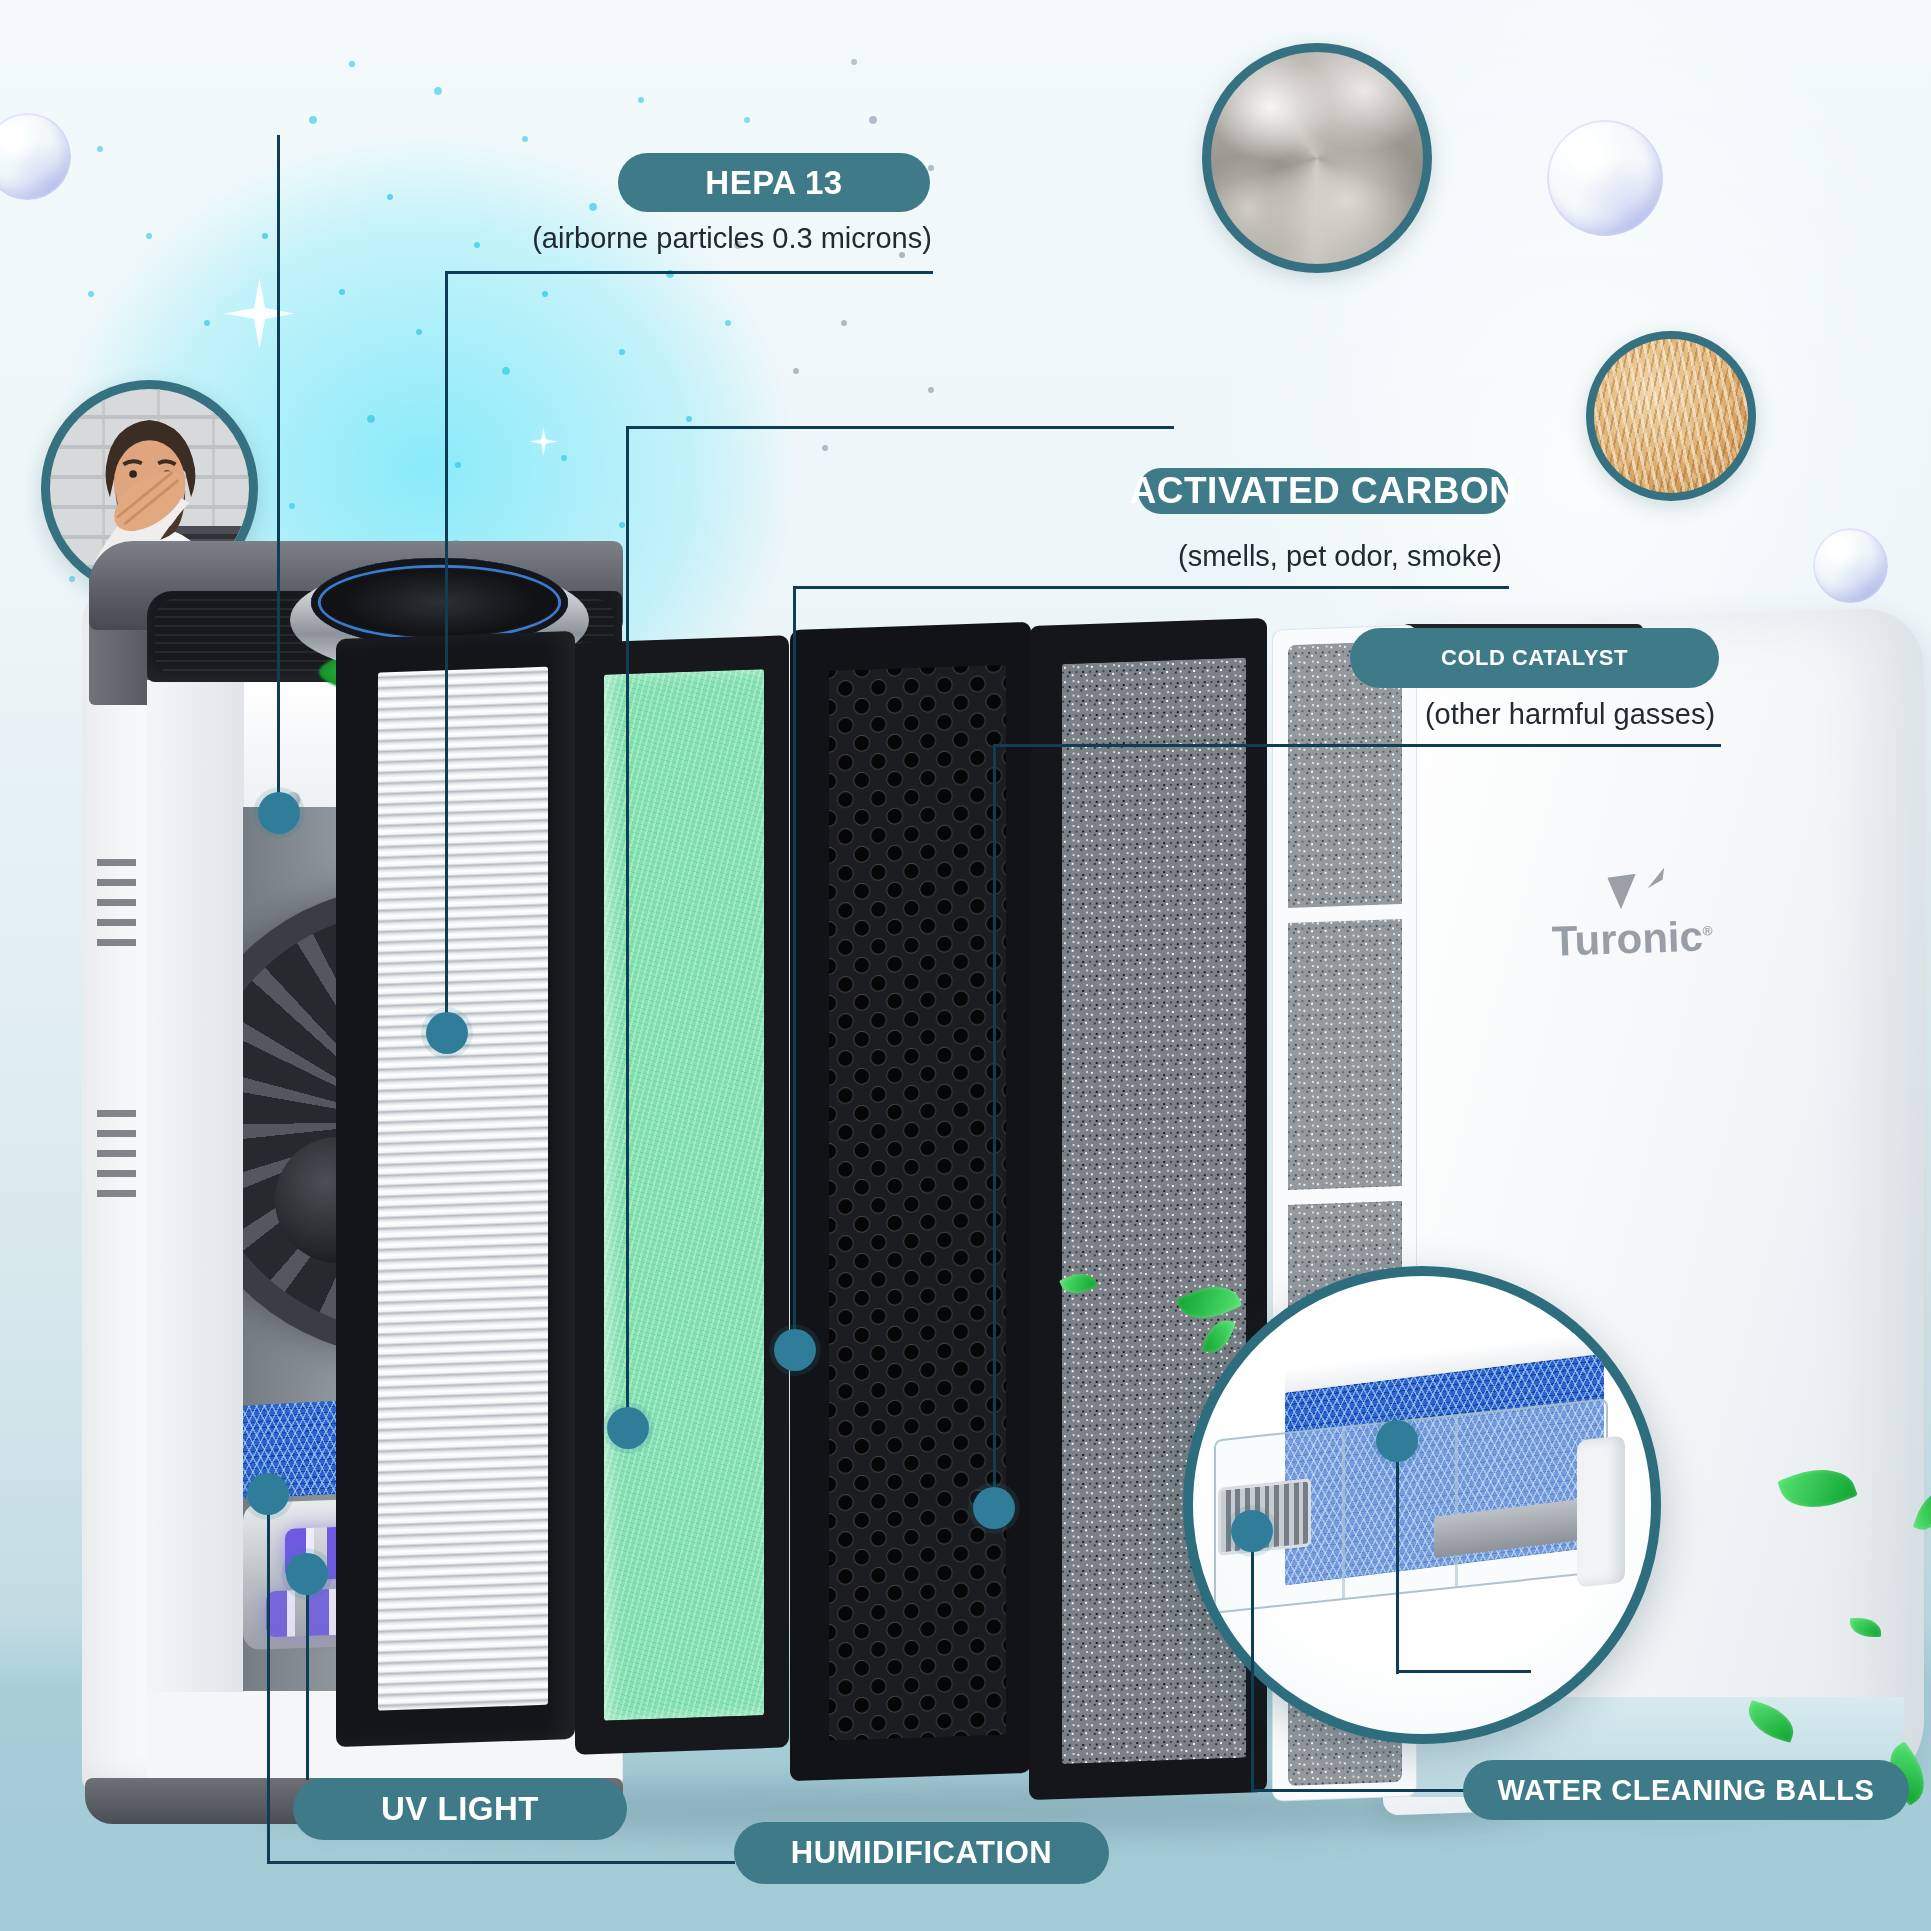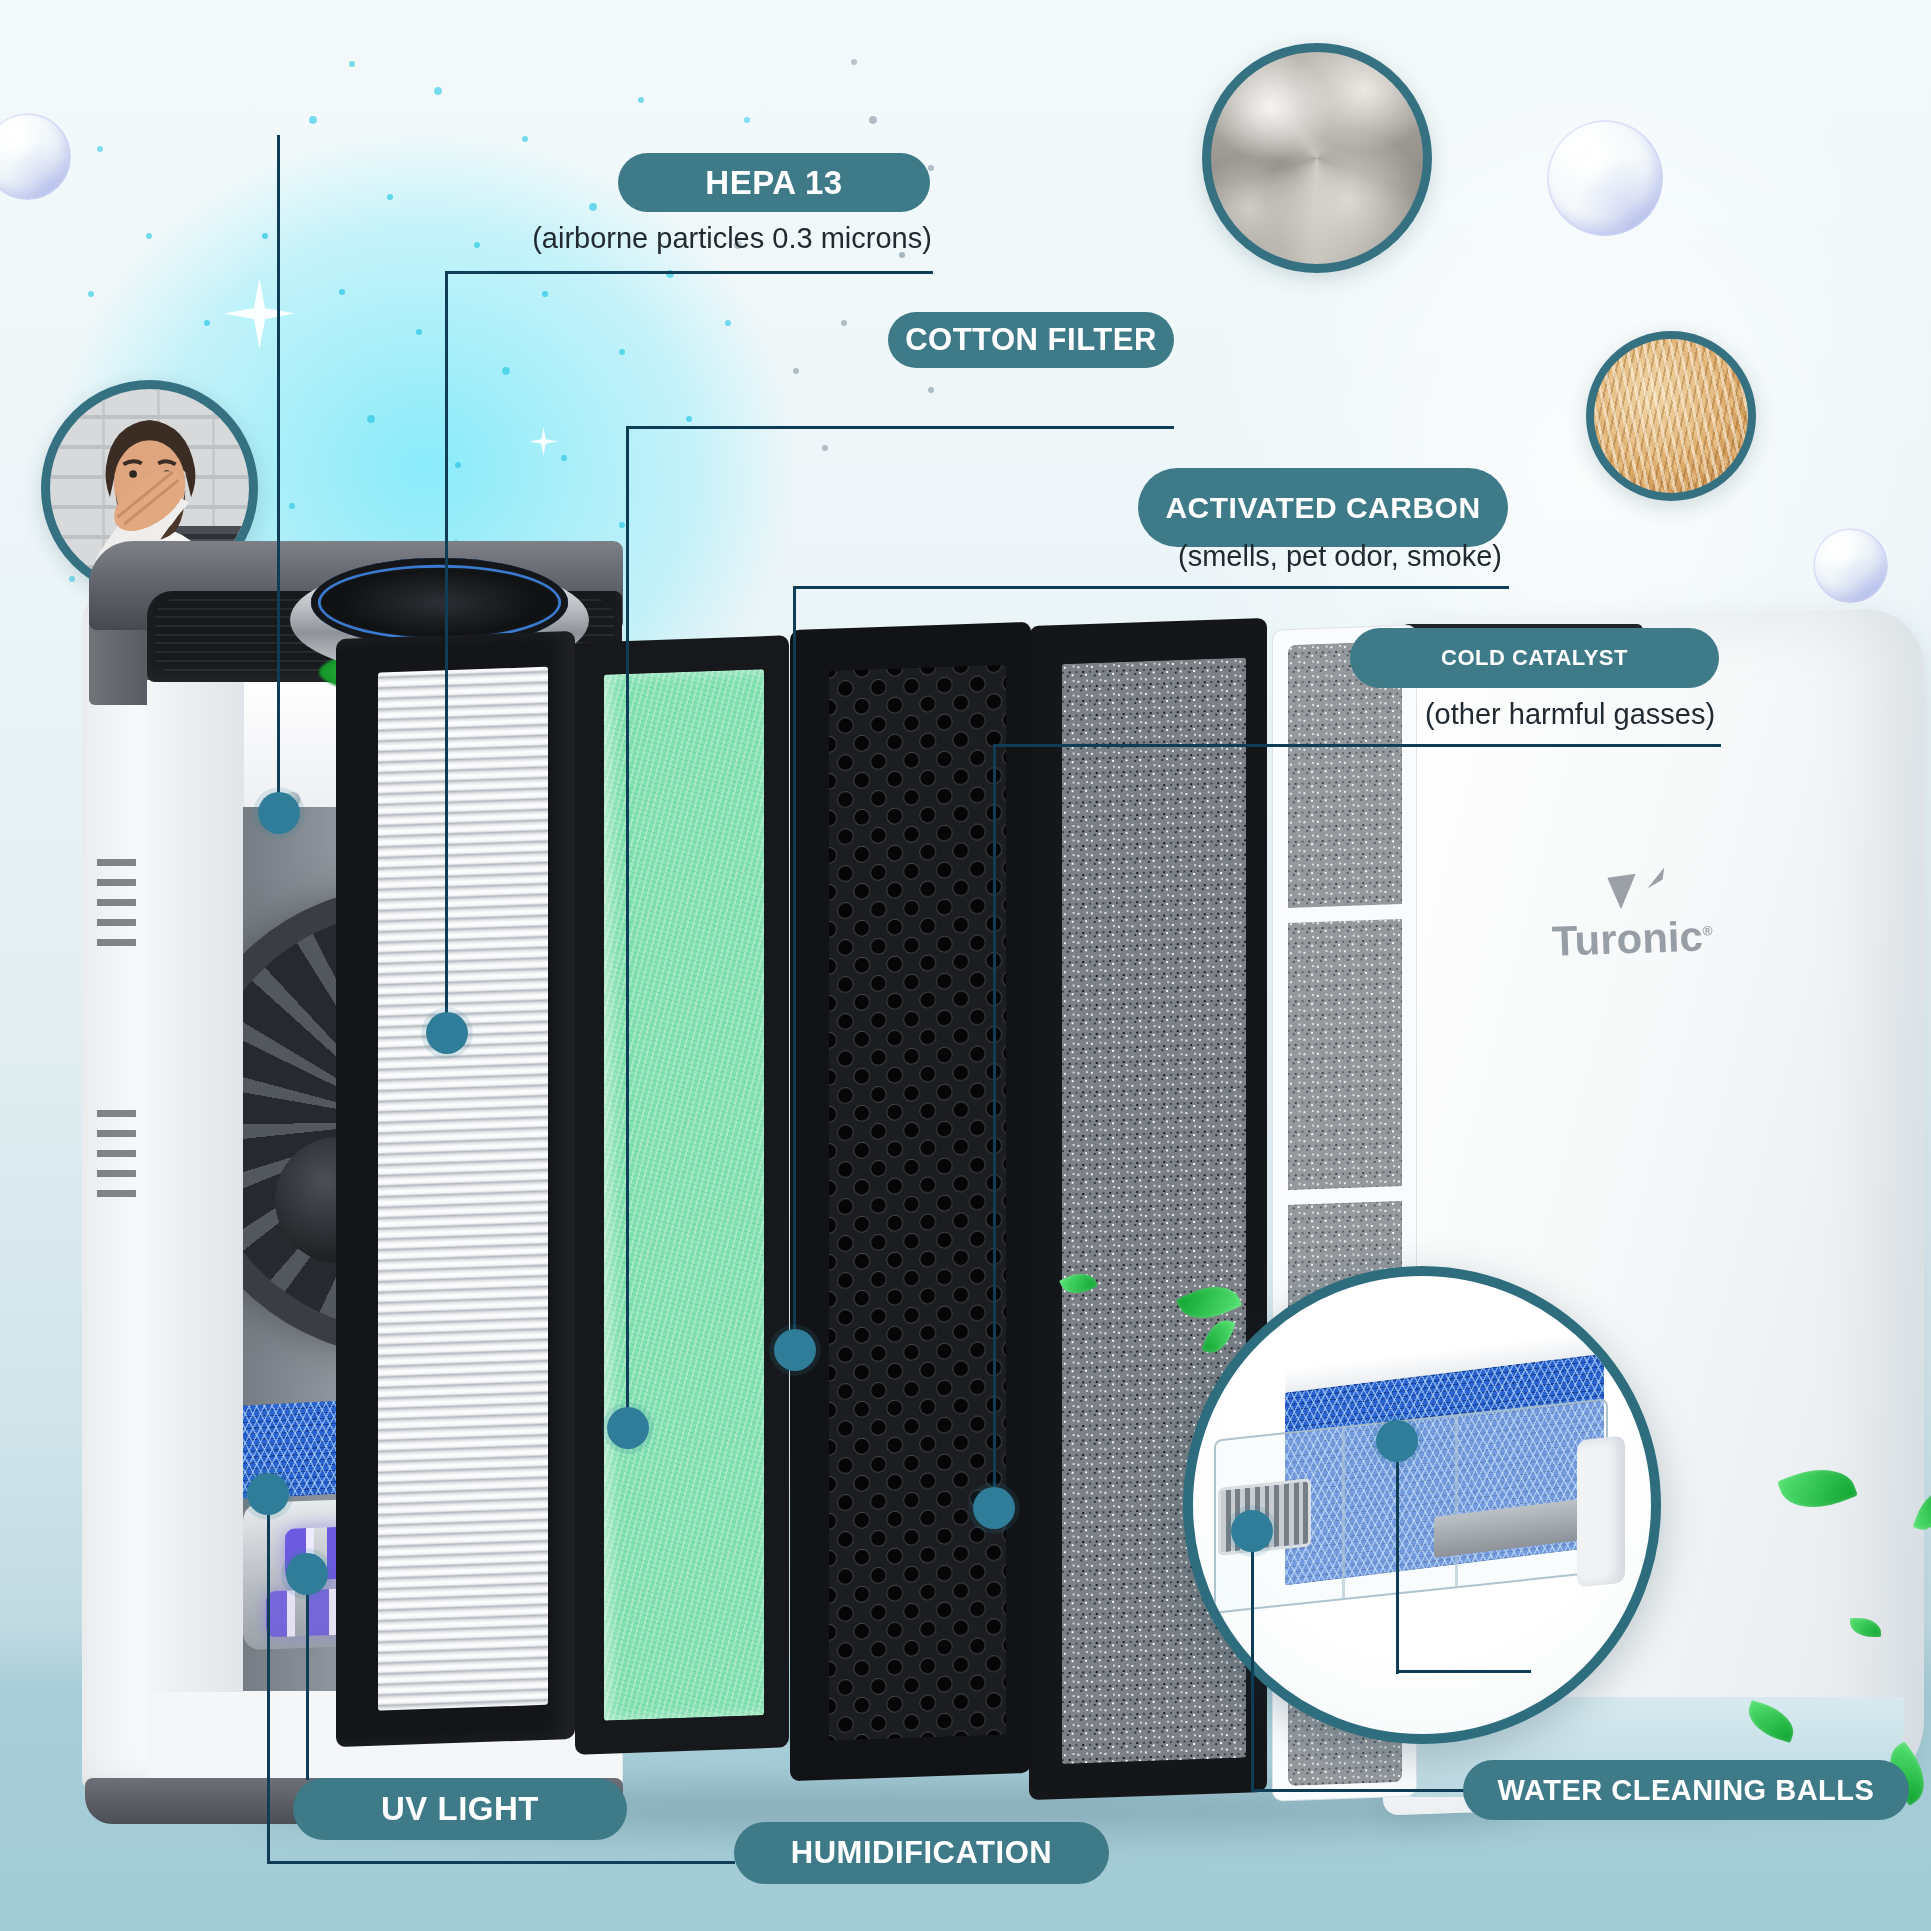--- a/index.html
+++ b/index.html
@@ -322,22 +322,21 @@
   <div class="dot" style="left:447px;top:1033px"></div>
   <div class="dot" style="left:628px;top:1428px"></div>
   <div class="dot" style="left:795px;top:1350px"></div>
   <div class="dot" style="left:994px;top:1508px"></div>
   <div class="dot" style="left:307px;top:1574px"></div>
   <div class="dot" style="left:268px;top:1494px"></div>
   <div class="dot" style="left:1397px;top:1441px"></div>
   <div class="dot" style="left:1252px;top:1531px"></div>
 
   <div class="pill" style="left:618px;top:153px;width:312px;height:59px;font-size:33px">HEPA 13</div>
-  <div class="pill" style="left:888px;top:312px;width:286px;height:56px;font-size:31px">COTTON FILTER</div>
-  <div class="pill" style="left:1138px;top:468px;width:370px;height:79px;font-size:30px">ACTIVATED CARBON</div>
+  <div class="pill" style="left:1138px;top:468px;width:370px;height:46px;font-size:37px">ACTIVATED CARBON</div>
   <div class="pill" style="left:1350px;top:628px;width:369px;height:60px;font-size:22px">COLD CATALYST</div>
   <div class="pill" style="left:293px;top:1778px;width:334px;height:62px;font-size:33px">UV LIGHT</div>
   <div class="pill" style="left:734px;top:1822px;width:375px;height:62px;font-size:31px">HUMIDIFICATION</div>
   <div class="pill" style="left:1463px;top:1760px;width:446px;height:60px;font-size:29px">WATER CLEANING BALLS</div>
 
   <div class="sub" style="left:732px;top:238px">(airborne particles 0.3 microns)</div>
   <div class="sub" style="left:1340px;top:556px">(smells, pet odor, smoke)</div>
   <div class="sub" style="left:1570px;top:714px">(other harmful gasses)</div>
 
 </div>

